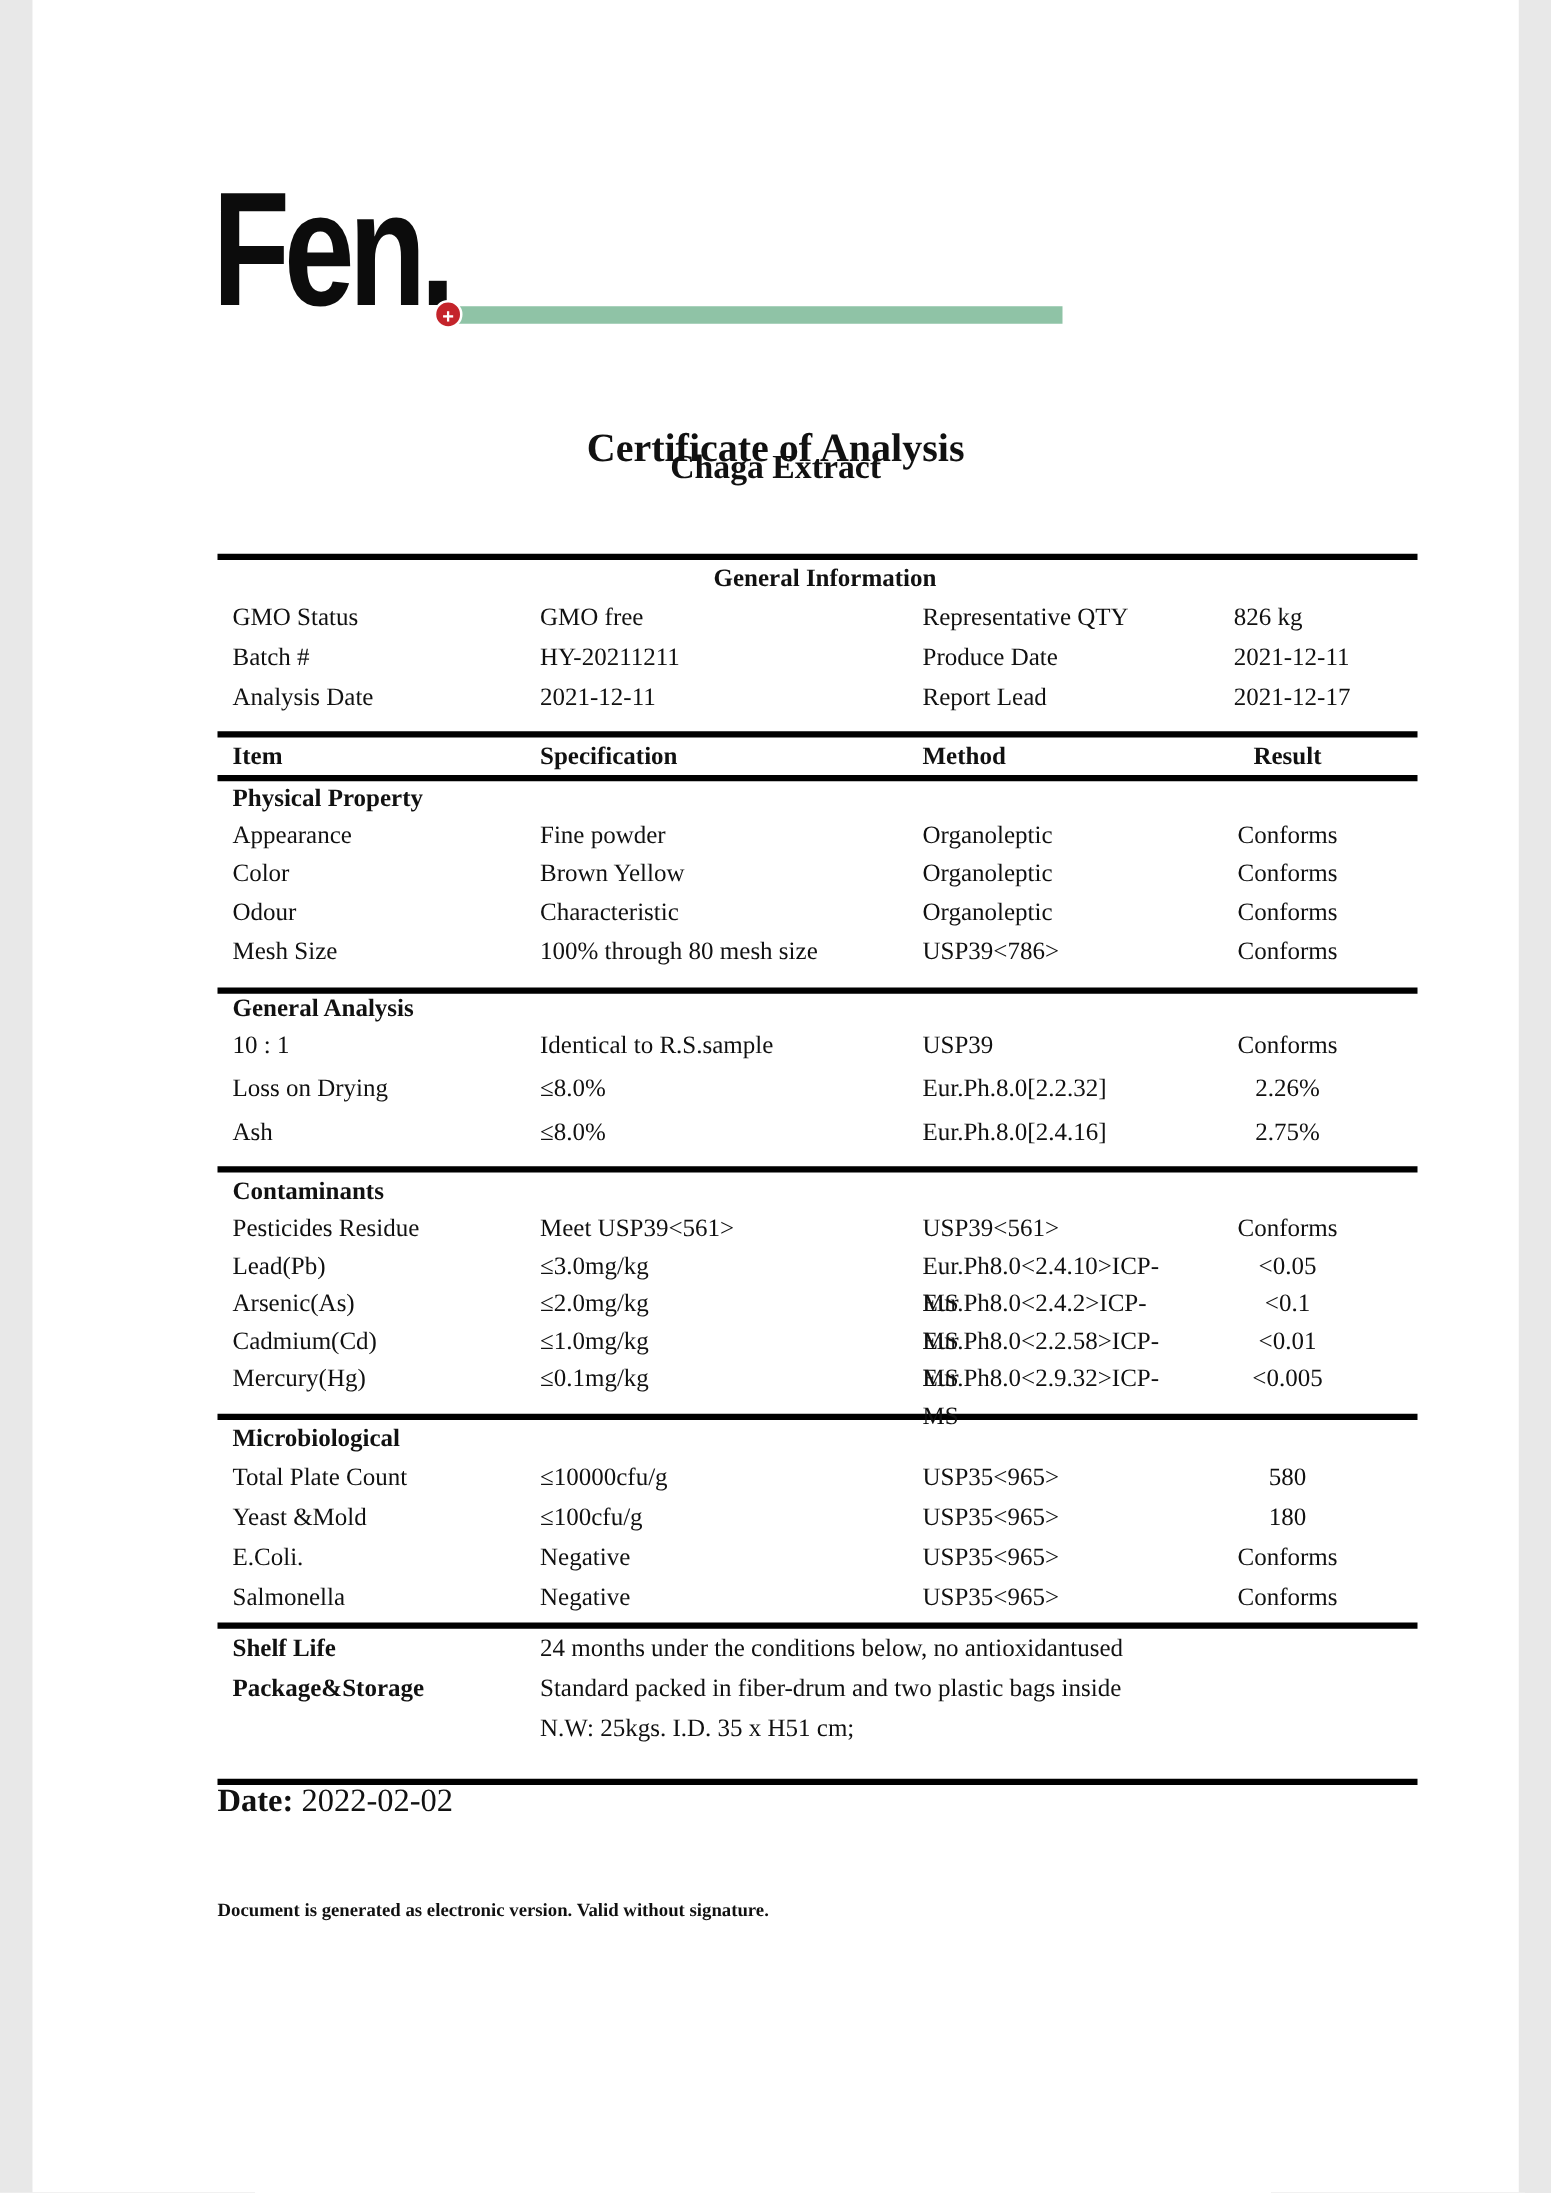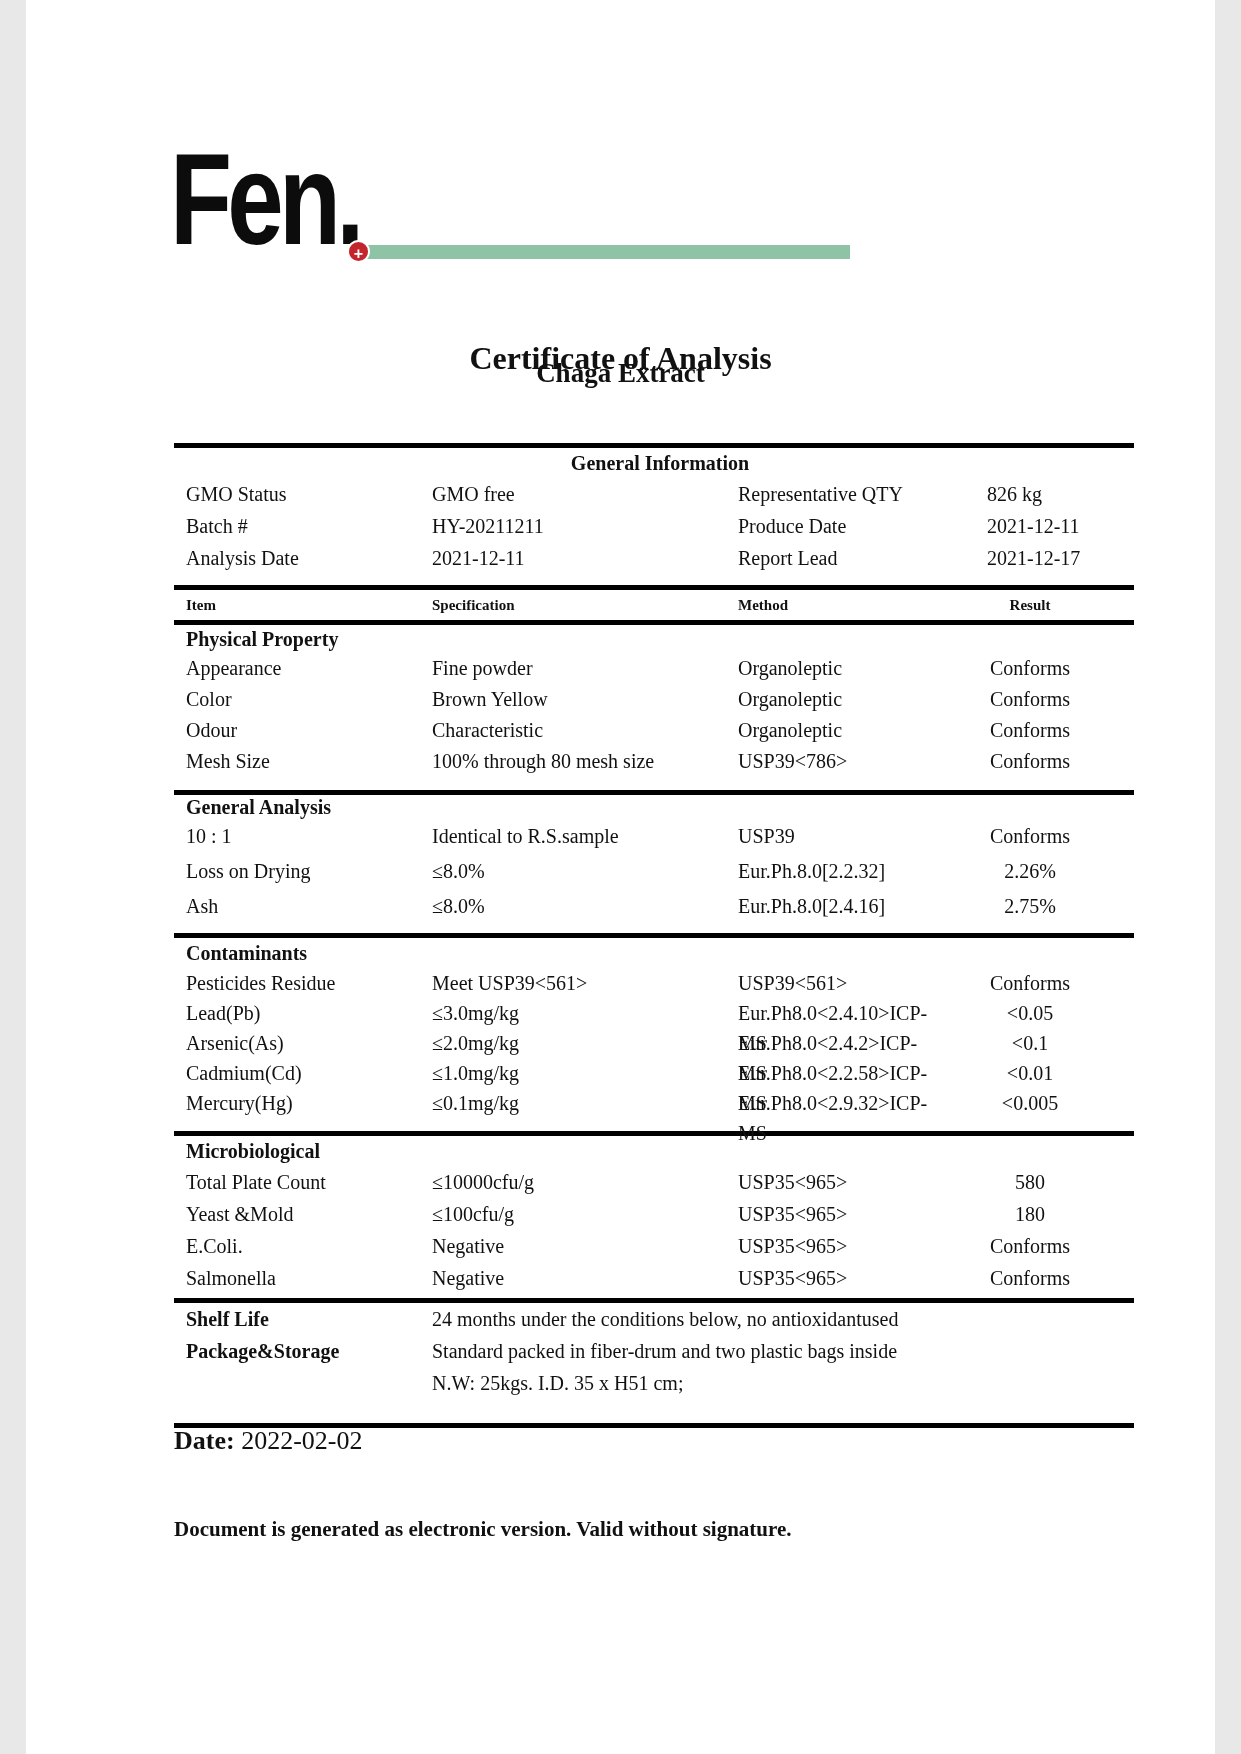--- a/index.html
+++ b/index.html
@@ -67,21 +67,21 @@
     padding-left:12px;
     height:32px;line-height:32px;
   }
   .spec-grid{
     display:grid;
     grid-template-columns:246px 306px 188px 208px;
     padding-left:12px;
   }
   .header-row{
     height:30px;line-height:30px;
-    font-weight:bold;font-size:15px;
+    font-weight:bold;font-size:20px;
   }
   .spec-row.r31{height:31px;line-height:31px;}
   .spec-row.r35{height:35px;line-height:35px;}
   .spec-row.r30{height:30px;line-height:30px;}
   .spec-row.r32{height:32px;line-height:32px;}
   .result-cell{text-align:center;}
   .pkg-row{
     display:grid;
     grid-template-columns:246px 1fr;
     padding-left:12px;
@@ -89,21 +89,21 @@
   }
   .pkg-label{font-weight:bold;}
   
   .footer-date{
     position:absolute;left:148px;top:1427px;
     font-size:26px;line-height:28px;
   }
   .footer-date .lbl{font-weight:bold;}
   .footer-note{
     position:absolute;left:148px;top:1515px;
-    font-size:21px;line-height:28px;font-weight:bold;
+    font-size:15px;line-height:28px;font-weight:bold;
   }
 </style>
 </head>
 <body>
 
 <div class="page">
 
   <div class="logo-text">Fen.</div>
   <div class="logo-bar" style="background-color: rgb(143, 195, 166);"></div>
   <div class="logo-badge" style="background-color: rgb(196, 36, 43);">+</div>

